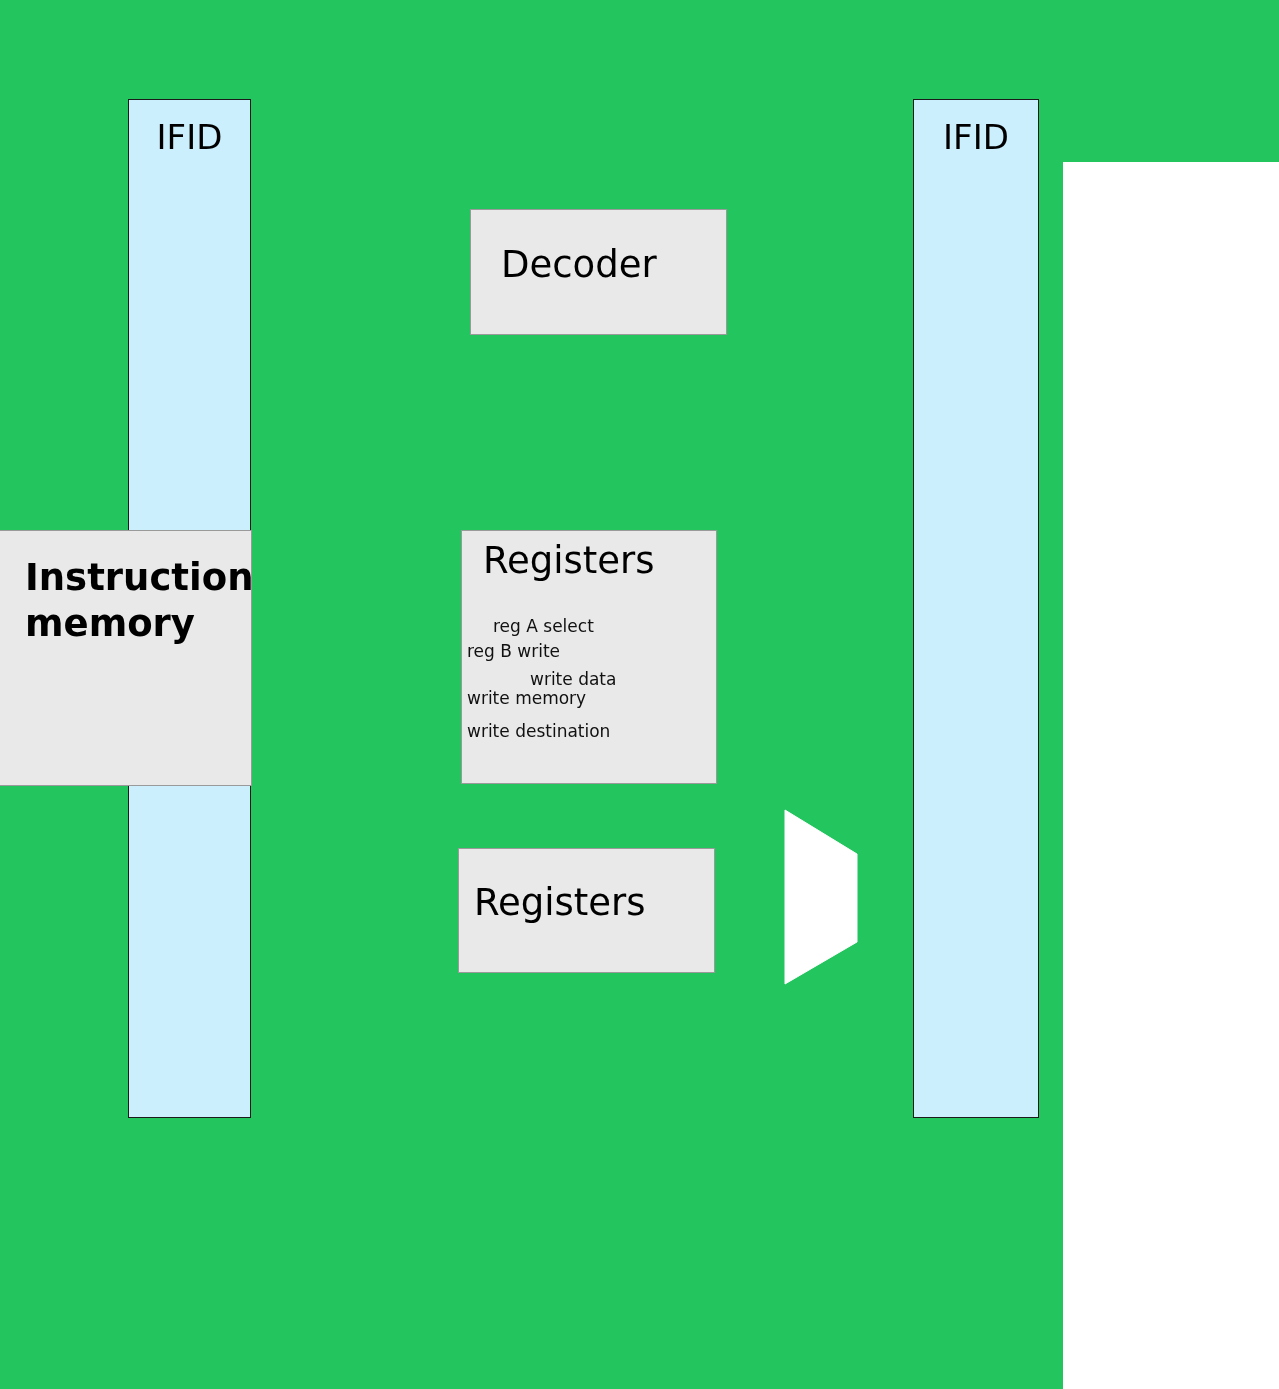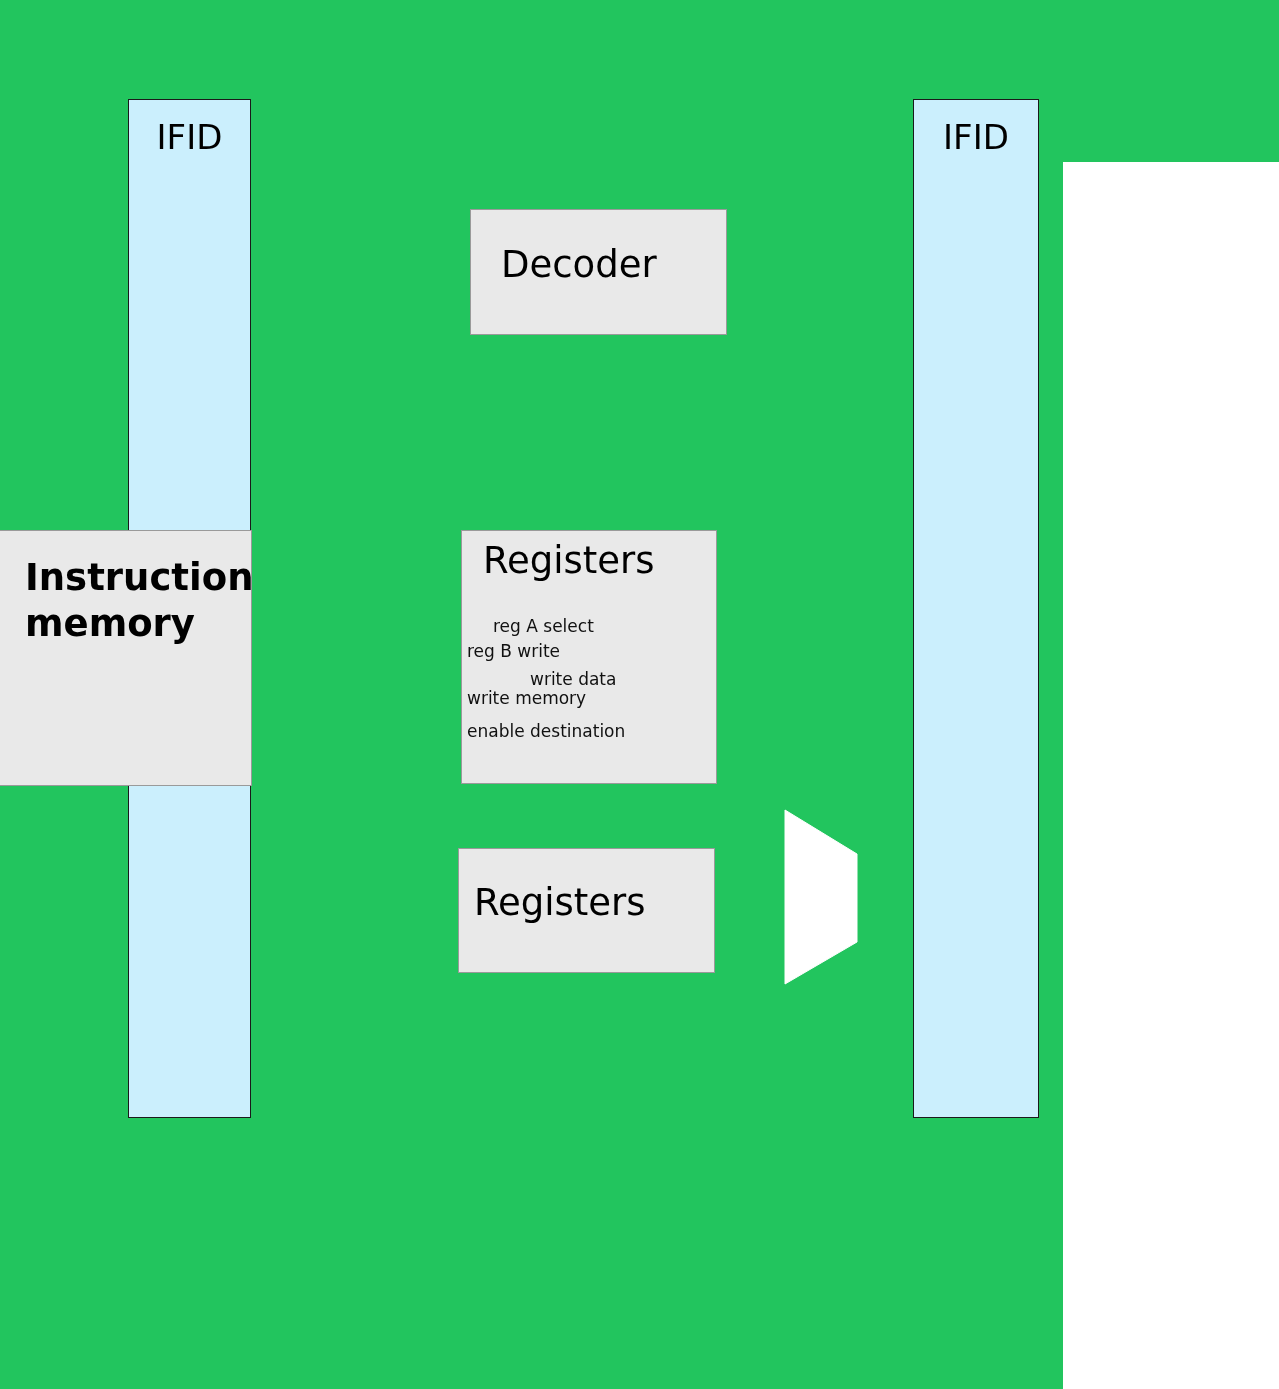--- a/index.html
+++ b/index.html
@@ -93,21 +93,21 @@
     <div class="unit-title" style="left:30px; top:34px;">Decoder</div>
   </div>
 
   <div class="unit-box" style="left:461px; top:530px; width:256px; height:254px;">
     <div class="unit-title" style="left:21px; top:9px;">Registers</div>
 
     <div class="port-label" style="left:5px; top:85px;margin-left:26px;">reg A select</div>
     <div class="port-label" style="left:5px; top:110px;">reg B write</div>
     <div class="port-label" style="left:21px; top:138px;margin-left:47px;">write data</div>
     <div class="port-label" style="left:5px; top:157px;">write memory</div>
-    <div class="port-label" style="left:5px; top:190px;">enable destination</div>
+    <div class="port-label" style="left:5px; top:190px;">write destination</div>
   </div>
 
   <div class="unit-box" style="left:458px; top:848px; width:257px; height:125px;">
     <div class="unit-title" style="left:15px; top:33px;">Registers</div>
   </div>
 
   <div class="mux" style="left:783px; top:806px; width:80px; height:182px;">
     <svg width="80" height="182" viewBox="0 0 80 182">
       <polygon points="2,4 74,48 74,136 2,178" fill="#ffffff" stroke="#ffffff" stroke-width="1"></polygon>
     </svg>

